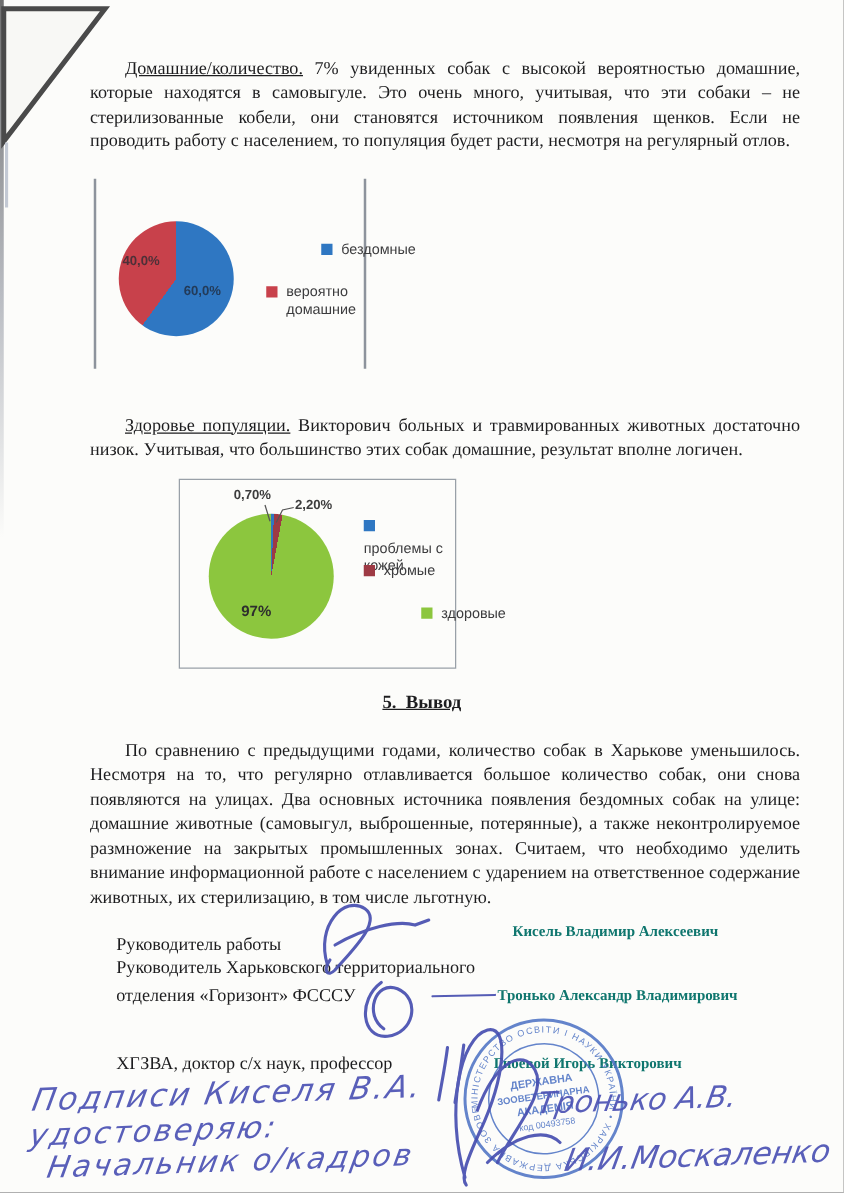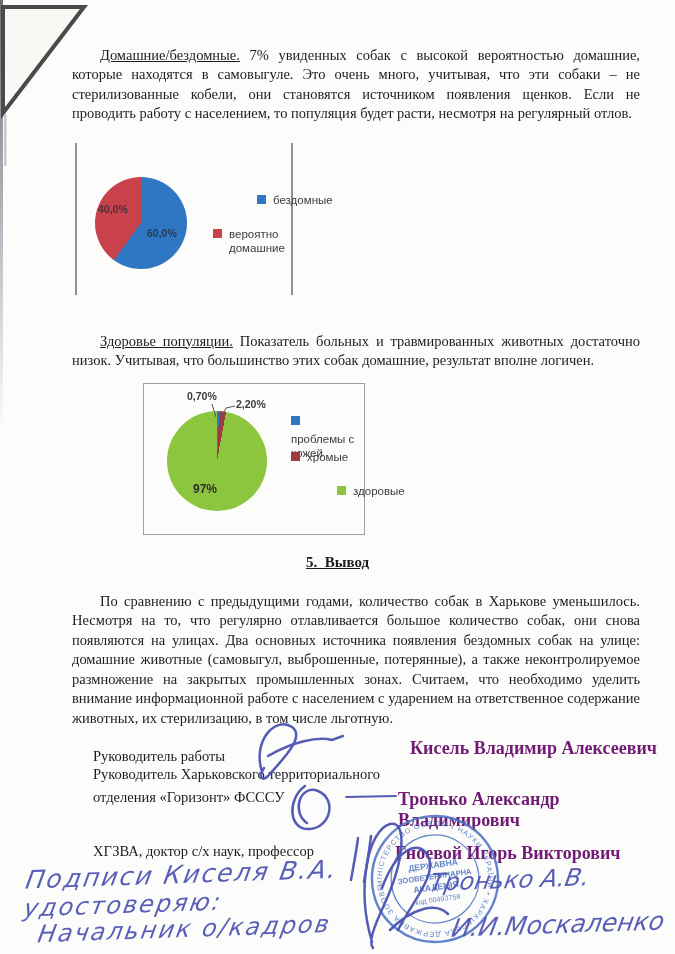--- a/index.html
+++ b/index.html
@@ -32,59 +32,59 @@
   .pie-label{position:absolute;font-family:"Liberation Sans",sans-serif;
     font-weight:bold;font-size:10.5px;}
   .legend{position:absolute;font-family:"Liberation Sans",sans-serif;
     font-size:11.5px;color:#3c3c3e;line-height:14px;}
   .legend-item{position:absolute;display:flex;gap:7px;align-items:flex-start;}
   .legend-swatch{width:9px;height:9px;margin-top:2px;flex:0 0 9px;}
   .legend-text{width:78px;}
   .leader{position:absolute;left:0;top:0;}
   
   .sig-role{position:absolute;left:93px;font-size:14.5px;}
-  .sig-name{position:absolute;font-weight:bold;font-size:18px;color:#701a75;}
+  .sig-name{position:absolute;font-weight:bold;font-size:12px;color:#0f766e;}
   
   .ink{position:absolute;left:0;top:0;pointer-events:none;}
   .hw{position:absolute;color:#4c52b4;font-family:"DejaVu Sans",sans-serif;
     font-style:italic;white-space:nowrap;opacity:.92;
     transform:rotate(-2deg) skewX(-12deg);}
   .stamp{position:absolute;left:368px;top:812px;opacity:.88;
     transform:rotate(-8deg);}
 </style>
 </head>
 <body>
 
 <div class="page">
 
   <div class="left-edge"></div>
   <svg class="fold-svg" width="120" height="180">
     <polygon points="3,7 84,7 3,113" fill="#f8f8f5" stroke="#4a4a4a" stroke-width="4"></polygon>
     <rect x="4" y="114" width="2.5" height="52" fill="#c3c9d4"></rect>
   </svg>
 
-  <p class="para" id="para1"><span class="lead">Домашние/бездомные.</span><span> 7% увиденных собак с высокой вероятностью домашние, которые находятся в самовыгуле. Это очень много, учитывая, что эти собаки – не стерилизованные кобели, они становятся источником появления щенков. Если не проводить работу с населением, то популяция будет расти, несмотря на регулярный отлов.</span></p>
+  <p class="para" id="para1"><span class="lead">Домашние/количество.</span><span> 7% увиденных собак с высокой вероятностью домашние, которые находятся в самовыгуле. Это очень много, учитывая, что эти собаки – не стерилизованные кобели, они становятся источником появления щенков. Если не проводить работу с населением, то популяция будет расти, несмотря на регулярный отлов.</span></p>
 
   <div class="chart" id="chart1">
     <div class="pie" id="pie1" style="background: conic-gradient(rgb(47, 119, 194) 0deg, rgb(47, 119, 194) 216deg, rgb(200, 65, 75) 216deg, rgb(200, 65, 75) 360deg);"></div>
     <div class="pie-label" style="left:21px;top:60px;color:#4d3038;">40,0%</div>
     <div class="pie-label" style="left:70px;top:84px;color:#233b59;">60,0%</div>
     <div class="legend">
       <div class="legend-item" style="left:136px;top:50px;padding-left:44px;">
         <span class="legend-swatch" style="background: rgb(47, 119, 194);"></span>
         <span class="legend-text">бездомные</span>
       </div>
       <div class="legend-item" style="left:136px;top:84px;">
         <span class="legend-swatch" style="background: rgb(200, 65, 75);"></span>
         <span class="legend-text">вероятно домашние</span>
       </div>
     </div>
   </div>
 
-  <p class="para" id="para2"><span class="lead">Здоровье популяции.</span><span> Показатель больных и травмированных животных достаточно низок. Учитывая, что большинство этих собак домашние, результат вполне логичен.</span></p>
+  <p class="para" id="para2"><span class="lead">Здоровье популяции.</span><span> Викторович больных и травмированных животных достаточно низок. Учитывая, что большинство этих собак домашние, результат вполне логичен.</span></p>
 
   <div class="chart" id="chart2">
     <div class="pie" id="pie2" style="background: conic-gradient(rgb(47, 119, 194) 0deg, rgb(47, 119, 194) 2.52252deg, rgb(158, 58, 68) 2.52252deg, rgb(158, 58, 68) 10.4505deg, rgb(140, 198, 62) 10.4505deg, rgb(140, 198, 62) 360deg);"></div>
     <div class="pie-label" style="left:43px;top:6px;color:#3c3c3c;font-weight:600;">0,70%</div>
     <div class="pie-label" style="left:92px;top:14px;color:#3c3c3c;font-weight:600;">2,20%</div>
     <div class="pie-label" style="left:49px;top:98px;font-size:12px;color:#2e2e2e;">97%</div>
     <svg class="leader" width="110" height="40">
       <path d="M68,20 L72,33" stroke="#555" stroke-width="1" fill="none"></path>
       <path d="M91,22 L82,24 L77,34" stroke="#555" stroke-width="1" fill="none"></path>
     </svg>

